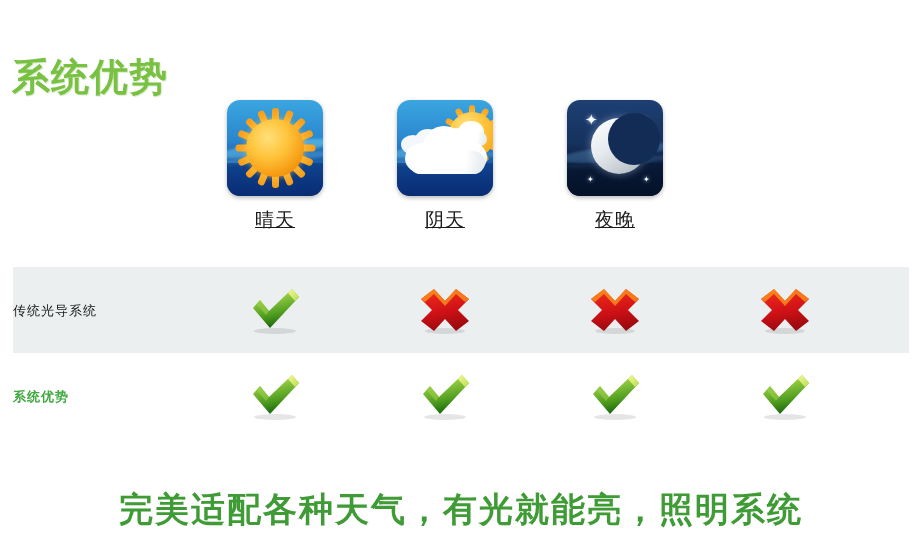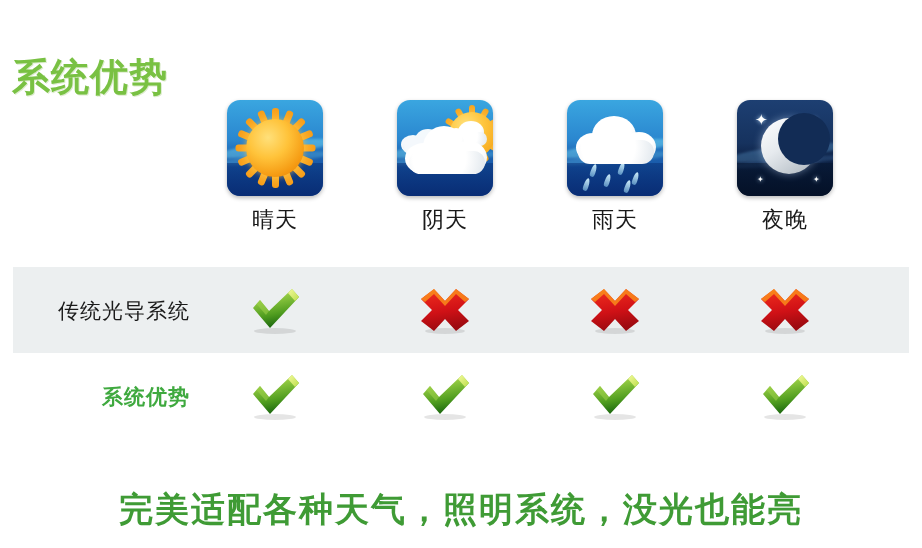--- a/index.html
+++ b/index.html
@@ -49,24 +49,25 @@
   .weather-tile {
     width: 96px;
     height: 96px;
     border-radius: 13px;
     position: relative;
     overflow: hidden;
     box-shadow: 0 2px 4px rgba(0,0,0,0.28);
   }
   .weather-label {
     margin-top: 12px;
-    font-size: 22px;
+    font-size: 19px;
     color: #1a1a1a;
     letter-spacing: 1px;
     line-height: 24px;
+    text-decoration: underline;
   }
 
   
   .bg-day {
     background: linear-gradient(180deg,#3aa6e0 0%, #2a86cf 42%, #1b5fae 60%, #10489a 100%);
   }
   .bg-night {
     background: linear-gradient(180deg,#1d3f72 0%, #16325e 45%, #0d2145 62%, #081a35 100%);
   }
   .tile-streak {
@@ -209,22 +210,22 @@
     width: 896px;
   }
   .c-row {
     display: flex;
     align-items: center;
     height: 86px;
   }
   .c-row.shaded { background: #eceff0; }
   .c-label {
     width: 177px;
-    text-align: right;
-    font-size: 21px;
+    text-align: left;
+    font-size: 13px;
     line-height: 27px;
     letter-spacing: 1px;
   }
   .c-label.plain { color: #1a1a1a; }
   .c-label.green { color: #3fa93f; font-weight: bold; }
   .c-label .l2 { display: block; }
   .c-cells {
     flex: 1;
     display: flex;
   }
@@ -320,40 +321,20 @@
       <div class="cloud big">
           <span class="c1"></span>
           <span class="c2"></span>
           <span class="c3"></span>
           <span class="c4"></span>
         </div>
     </div>
     <div class="weather-label">阴天</div>
   </div>
 
-  <div class="weather-col">
-    <div class="weather-tile bg-day">
-      <div class="tile-streak s1"></div>
-      <div class="tile-streak s2"></div>
-      <div class="tile-horizon"></div>
-      <div class="raindrop" style="left:24px; top:64px;"></div>
-      <div class="raindrop" style="left:38px; top:74px;"></div>
-      <div class="raindrop" style="left:52px; top:62px;"></div>
-      <div class="raindrop" style="left:66px; top:72px;"></div>
-      <div class="raindrop" style="left:17px; top:78px;"></div>
-      <div class="raindrop" style="left:58px; top:80px;"></div>
-      <div class="cloud rain-main">
-          <span class="c1"></span>
-          <span class="c2"></span>
-          <span class="c3"></span>
-          <span class="c4"></span>
-        </div>
-    </div>
-    <div class="weather-label">雨天</div>
-  </div>
 
   <div class="weather-col">
     <div class="weather-tile bg-night">
       <div class="tile-streak night1"></div>
       <div class="tile-streak night2"></div>
       <div class="tile-horizon night"></div>
       <div class="star" style="left:18px; top:12px; font-size:15px;">✦</div>
       <div class="star" style="left:74px; top:16px; font-size:9px;">✦</div>
       <div class="star" style="left:70px; top:48px; font-size:12px;">✦</div>
       <div class="star" style="left:20px; top:76px; font-size:8px;">✦</div>
@@ -459,13 +440,13 @@
           <path d="M6 22 L13 14 L22 25 L45 3 L52 11 L23 42 Z" fill="url(#g1)"></path>
           <path d="M45 3 L52 11 L48 15 L41 7 Z" fill="url(#g1b)"></path>
           <path d="M13 14 L22 25 L19 29 L9.5 18 Z" fill="#9fd24a" opacity="0.55"></path>
         </svg>
       </div>
     </div>
   </div>
 
 </div>
 
-<div class="tagline">完美适配各种天气，照明系统，没光也能亮</div>
+<div class="tagline">完美适配各种天气，有光就能亮，照明系统</div>
 
 </body></html>

